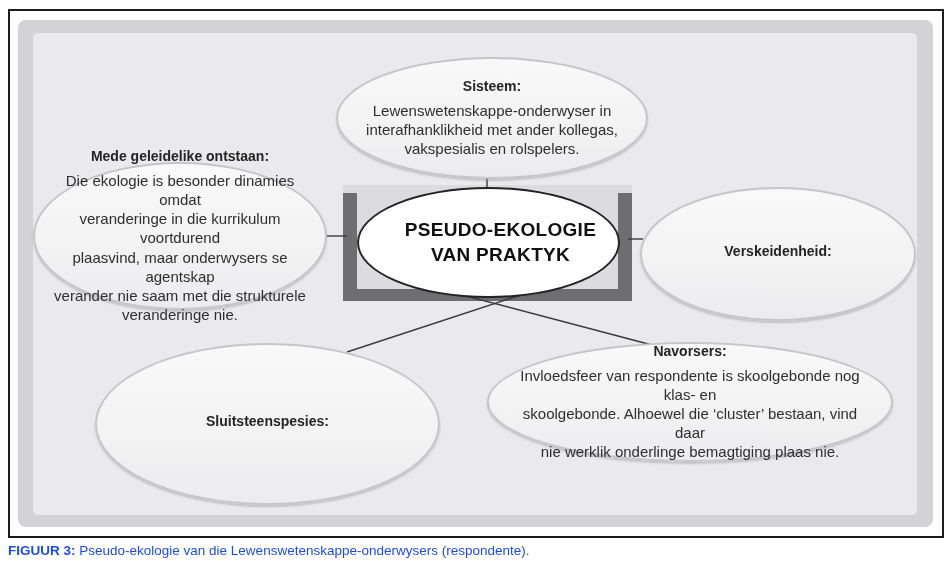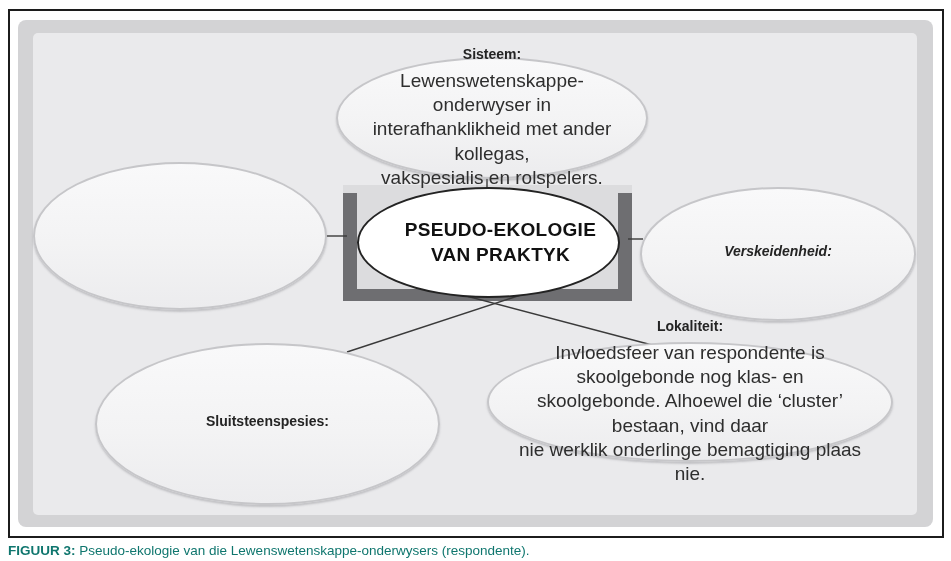--- a/index.html
+++ b/index.html
@@ -69,28 +69,28 @@
     padding: 6px 18px;
   }
   .node-heading {
     font-weight: 700;
     font-size: 14px;
     color: #242424;
     margin-bottom: 7px;
     white-space: pre-line;
   }
   .node-body {
-    font-size: 19px;
+    font-size: 15px;
     line-height: 1.27;
     color: #2e2e2e;
     white-space: pre-line;
   }
   .node-sisteem          { left: 336px; top: 57px;  width: 312px; height: 122px; }
   .node-mede             { left: 33px;  top: 162px; width: 294px; height: 148px; }
-  .node-verskeidenheid   { left: 640px; top: 187px; width: 276px; height: 134px; font-style: italic; }
+  .node-verskeidenheid   { left: 640px; top: 187px; width: 276px; height: 134px; }
   .node-sluitsteenspesies{ left: 95px;  top: 343px; width: 345px; height: 162px; align-items: center; }
   .node-lokaliteit       { left: 487px; top: 342px; width: 406px; height: 120px; }
   .center-ellipse {
     position: absolute;
     left: 357px; top: 187px;
     width: 263px; height: 111px;
     border-radius: 50%;
     background: #ffffff;
     border: 2px solid #232323;
     display: flex;
@@ -105,21 +105,21 @@
     font-size: 19px;
     line-height: 1.3;
     letter-spacing: 0.3px;
     color: #111111;
     white-space: pre-line;
   }
   .caption {
     position: absolute;
     left: 8px; top: 543px;
     font-size: 13.5px;
-    color: #0f766e;
+    color: #1d4ed8;
     white-space: nowrap;
   }
   .caption-label { font-weight: 700; }
 </style>
 </head>
 <body>
 
 <div class="stage">
 
   <div class="figure-border"></div>
@@ -147,32 +147,38 @@
   </div>
 
   <div class="node node-sisteem">
     <div class="node-heading">Sisteem:</div>
     <div class="node-body">Lewenswetenskappe-onderwyser in
 interafhanklikheid met ander kollegas,
 vakspesialis en rolspelers.</div>
   </div>
 
   <div class="node node-mede">
+    <div class="node-heading">Mede geleidelike ontstaan:</div>
+    <div class="node-body">Die ekologie is besonder dinamies omdat
+veranderinge in die kurrikulum voortdurend
+plaasvind, maar onderwysers se agentskap
+verander nie saam met die strukturele
+veranderinge nie.</div>
   </div>
 
   <div class="node node-verskeidenheid">
     <div class="node-heading">Verskeidenheid:</div>
   </div>
 
   <div class="node node-sluitsteenspesies">
     <div class="node-heading">Sluitsteenspesies:</div>
   </div>
 
   <div class="node node-lokaliteit">
-    <div class="node-heading">Lokaliteit:</div>
+    <div class="node-heading">Navorsers:</div>
     <div class="node-body">Invloedsfeer van respondente is skoolgebonde nog klas- en
 skoolgebonde. Alhoewel die ‘cluster’ bestaan, vind daar
 nie werklik onderlinge bemagtiging plaas nie.</div>
   </div>
 
   <div class="caption">
     <span class="caption-label">FIGUUR 3:</span><span> Pseudo-ekologie van die Lewenswetenskappe-onderwysers (respondente).</span>
   </div>
 
 </div>

